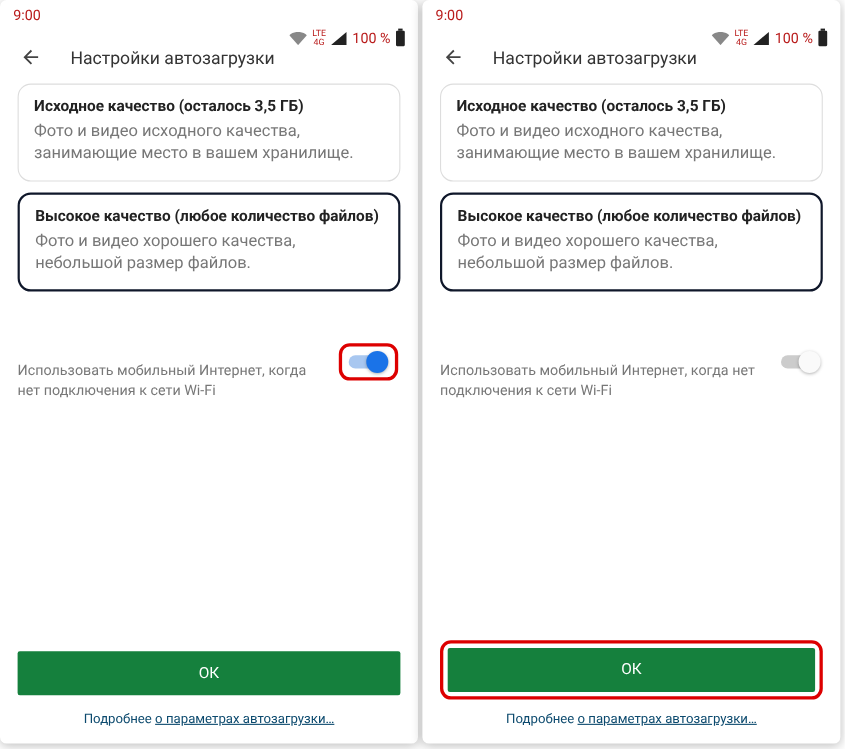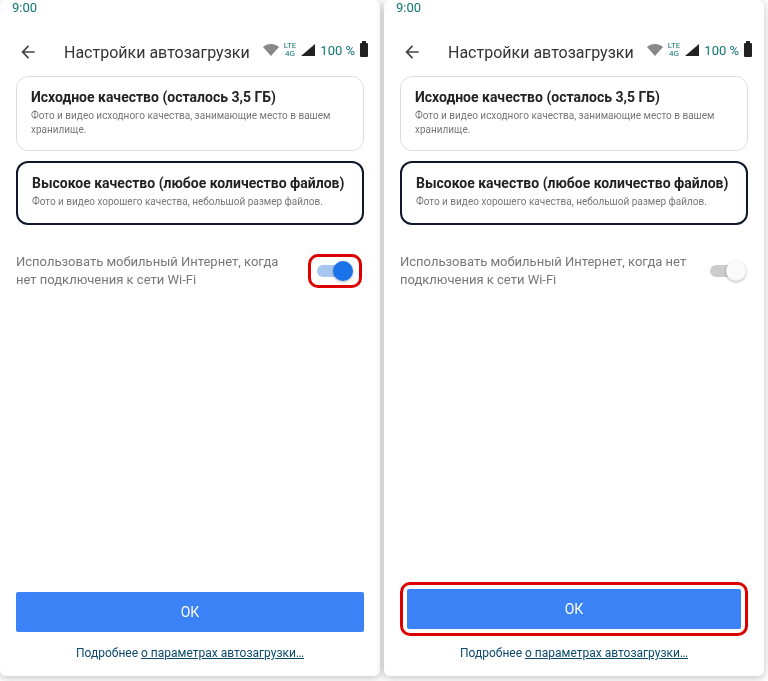--- a/index.html
+++ b/index.html
@@ -22,25 +22,25 @@
     border-radius: 6px;
     box-shadow: 0 2px 10px rgba(0,0,0,0.25);
     position: relative;
     overflow: hidden;
     display: flex;
     flex-direction: column;
   }
   .statusbar {
     height: 28px;
     display: flex;
-    align-items: flex-start;
+    align-items: center;
     justify-content: space-between;
     padding: 0 12px;
     font-size: 13px;
-    color: #0f766e;
+    color: #b91c1c;
   }
   .statusbar .right {
     display: flex;
     align-items: center;
     gap: 5px;
     margin-top: 42px;
   }
   .lte {
     font-size: 8px;
     line-height: 8px;
@@ -92,37 +92,38 @@
   .card.selected {
     border: 2px solid #0f172a;
   }
   .card-title {
     font-size: 14px;
     font-weight: 700;
     color: #222;
     margin-bottom: 4px;
   }
   .card-desc {
-    font-size: 10px;
+    font-size: 15px;
     color: #777;
     line-height: 1.35;
   }
   .toggle-row {
     display: flex;
     align-items: center;
     justify-content: space-between;
     margin-top: 18px;
     padding-right: 2px;
   }
   .toggle-label {
     font-size: 13px;
     color: #777;
     line-height: 1.4;
     flex: 1;
     padding-right: 8px;
+    margin-top: 36px;
   }
   .switch {
     position: relative;
     width: 36px;
     height: 20px;
   }
   .switch .track {
     position: absolute;
     top: 4px; left: 0;
     width: 34px; height: 12px;
@@ -141,21 +142,21 @@
   .switch.off .thumb { background: #fafafa; right: 0; }
   .highlight-box {
     border: 3px solid #d00;
     border-radius: 10px;
     padding: 4px 6px;
     display: inline-flex;
     align-items: center;
   }
   .spacer { flex: 1; }
   .ok-btn {
-    background: #3b82f6;
+    background: #15803d;
     color: #fff;
     text-align: center;
     font-size: 14px;
     padding: 12px 12px;
     border-radius: 2px;
     margin-bottom: 14px;
   }
   .ok-wrap-highlight {
     border: 3px solid #d00;
     border-radius: 10px;

